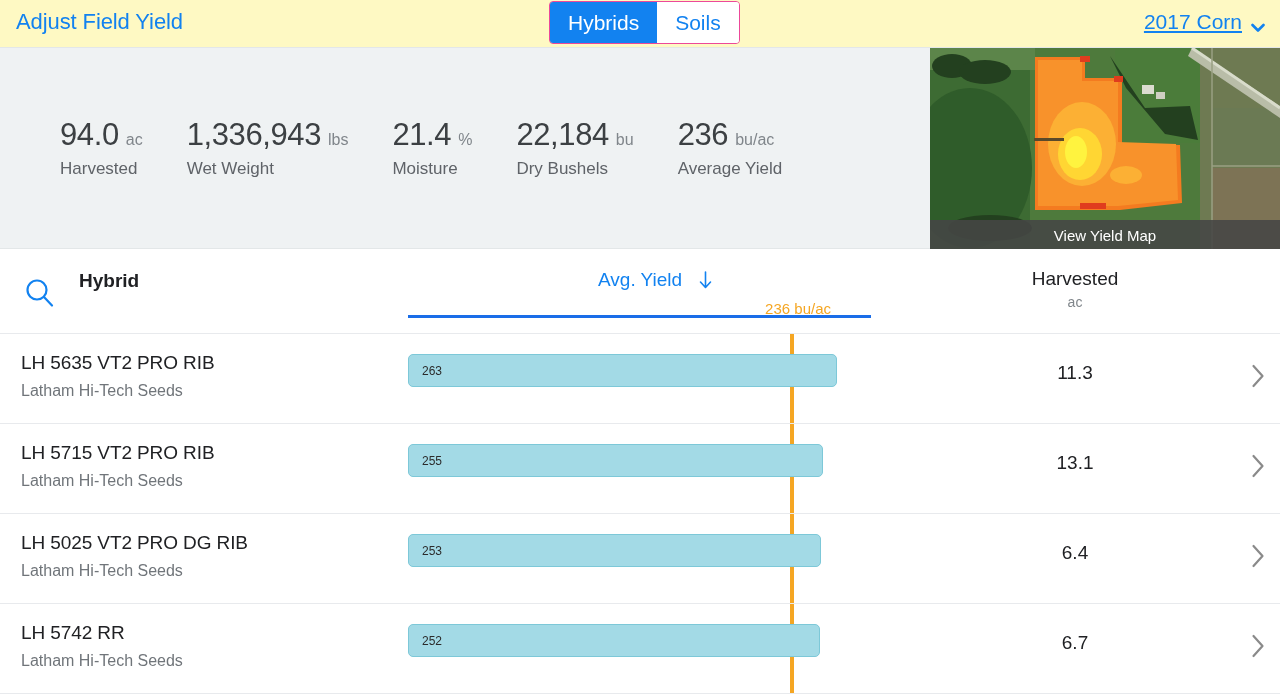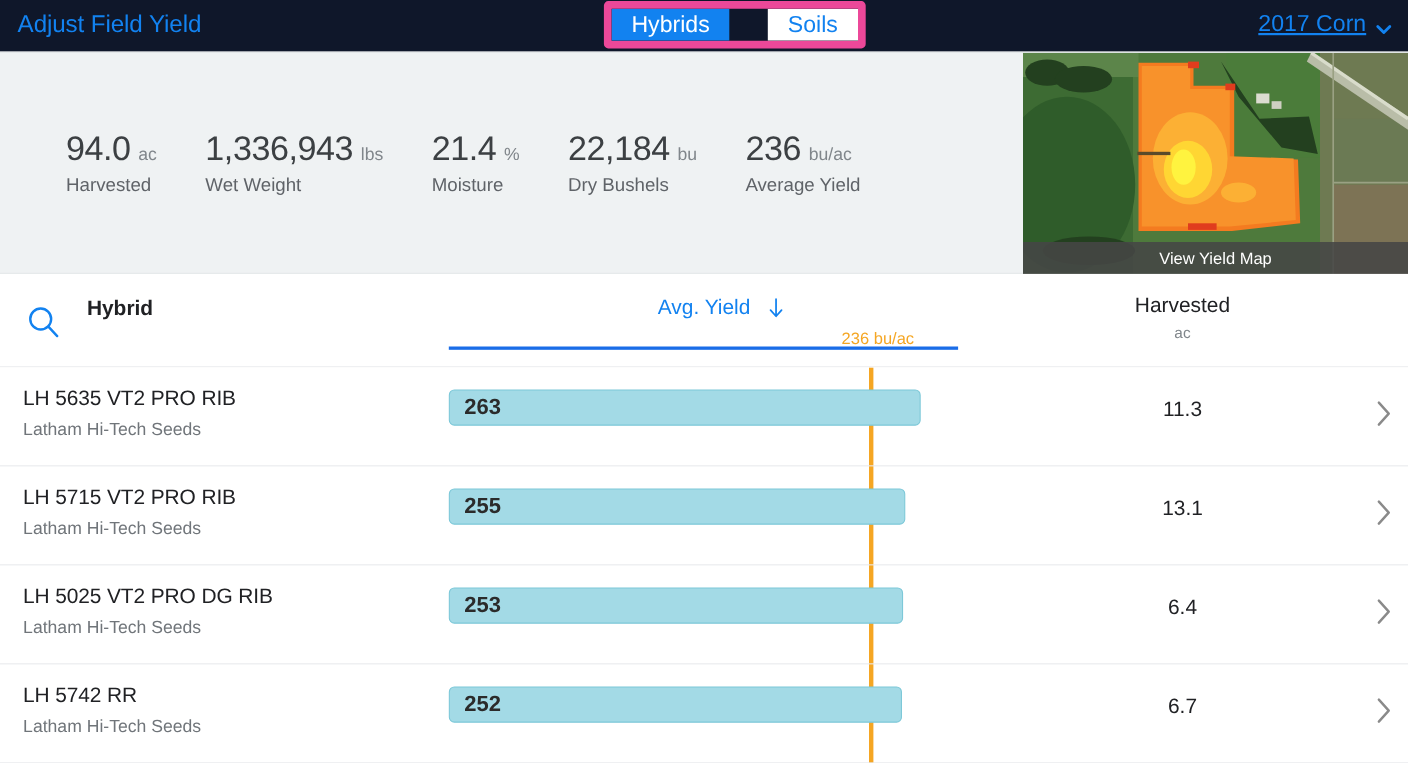--- a/index.html
+++ b/index.html
@@ -8,42 +8,41 @@
     font-family: "Liberation Sans", sans-serif;
     background: #ffffff;
     overflow: hidden;
     -webkit-font-smoothing: antialiased;
   }
 
   
   .topbar {
     position: relative;
     height: 47px;
-    background: #0f172a;
+    background: #fef9c3;
     display: flex;
     align-items: center;
   }
   .page-title {
     position: absolute;
     left: 16px;
     top: 9px;
     font-size: 22px;
     color: #1282f0;
     letter-spacing: -0.1px;
   }
   .segmented {
     position: absolute;
     left: 549px;
     top: 1px;
     display: flex;
     height: 43px;
-    border: 7px solid #ec4899;
+    border: 1px solid #ec4899;
     border-radius: 4px;
     overflow: hidden;
-    gap: 35px;
   }
   .seg-btn {
     display: flex; align-items: center; justify-content: center;
     font-size: 21px;
     padding: 0 18px;
     color: #1282f0;
     background: #ffffff;
     cursor: pointer;
     white-space: nowrap;
   }
@@ -237,24 +236,23 @@
     top: 20px;
     height: 33px;
     background: #a3dae6;
     border: 1px solid #7dc8d8;
     border-radius: 5px;
     display: flex;
     align-items: center;
     z-index: 3;
   }
   .bar-value {
-    font-size: 20px;
+    font-size: 12px;
     color: #2b2b2b;
     padding-left: 13px;
-    font-weight: bold;
   }
   .row-harvested {
     position: absolute;
     left: 975px; top: 28px;
     width: 200px;
     text-align: center;
     font-size: 19px;
     color: #202124;
     z-index: 3;
   }

